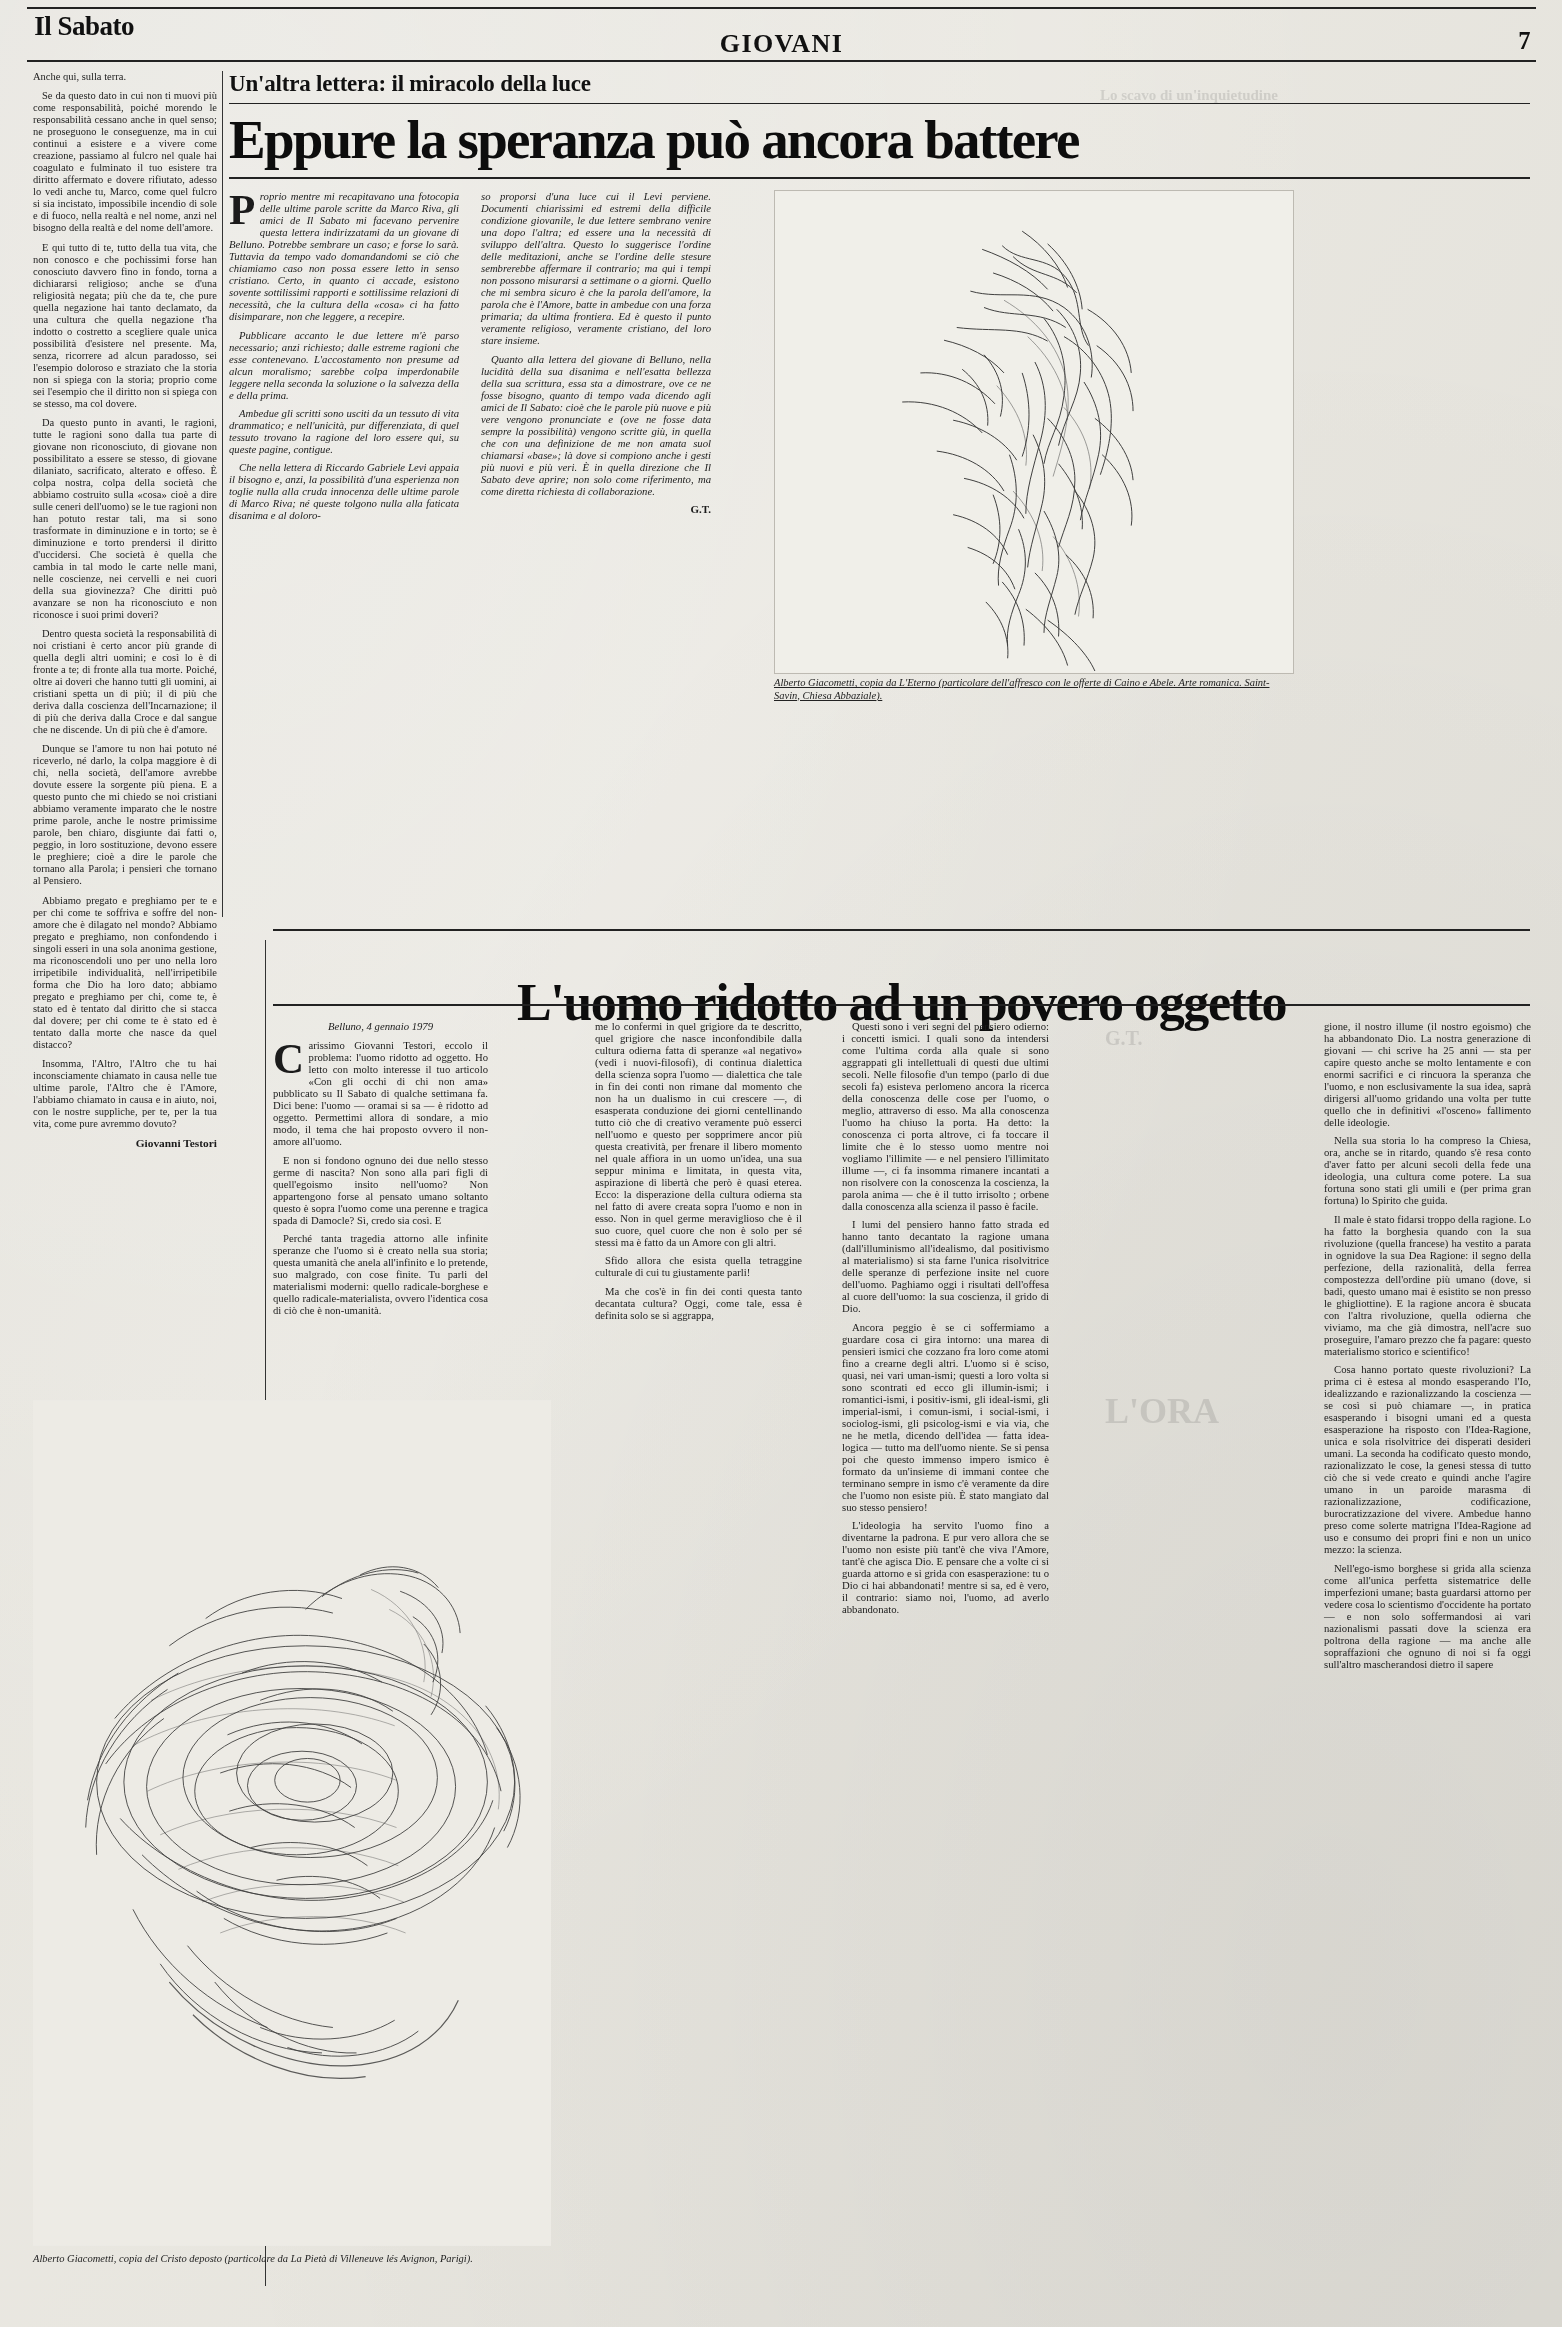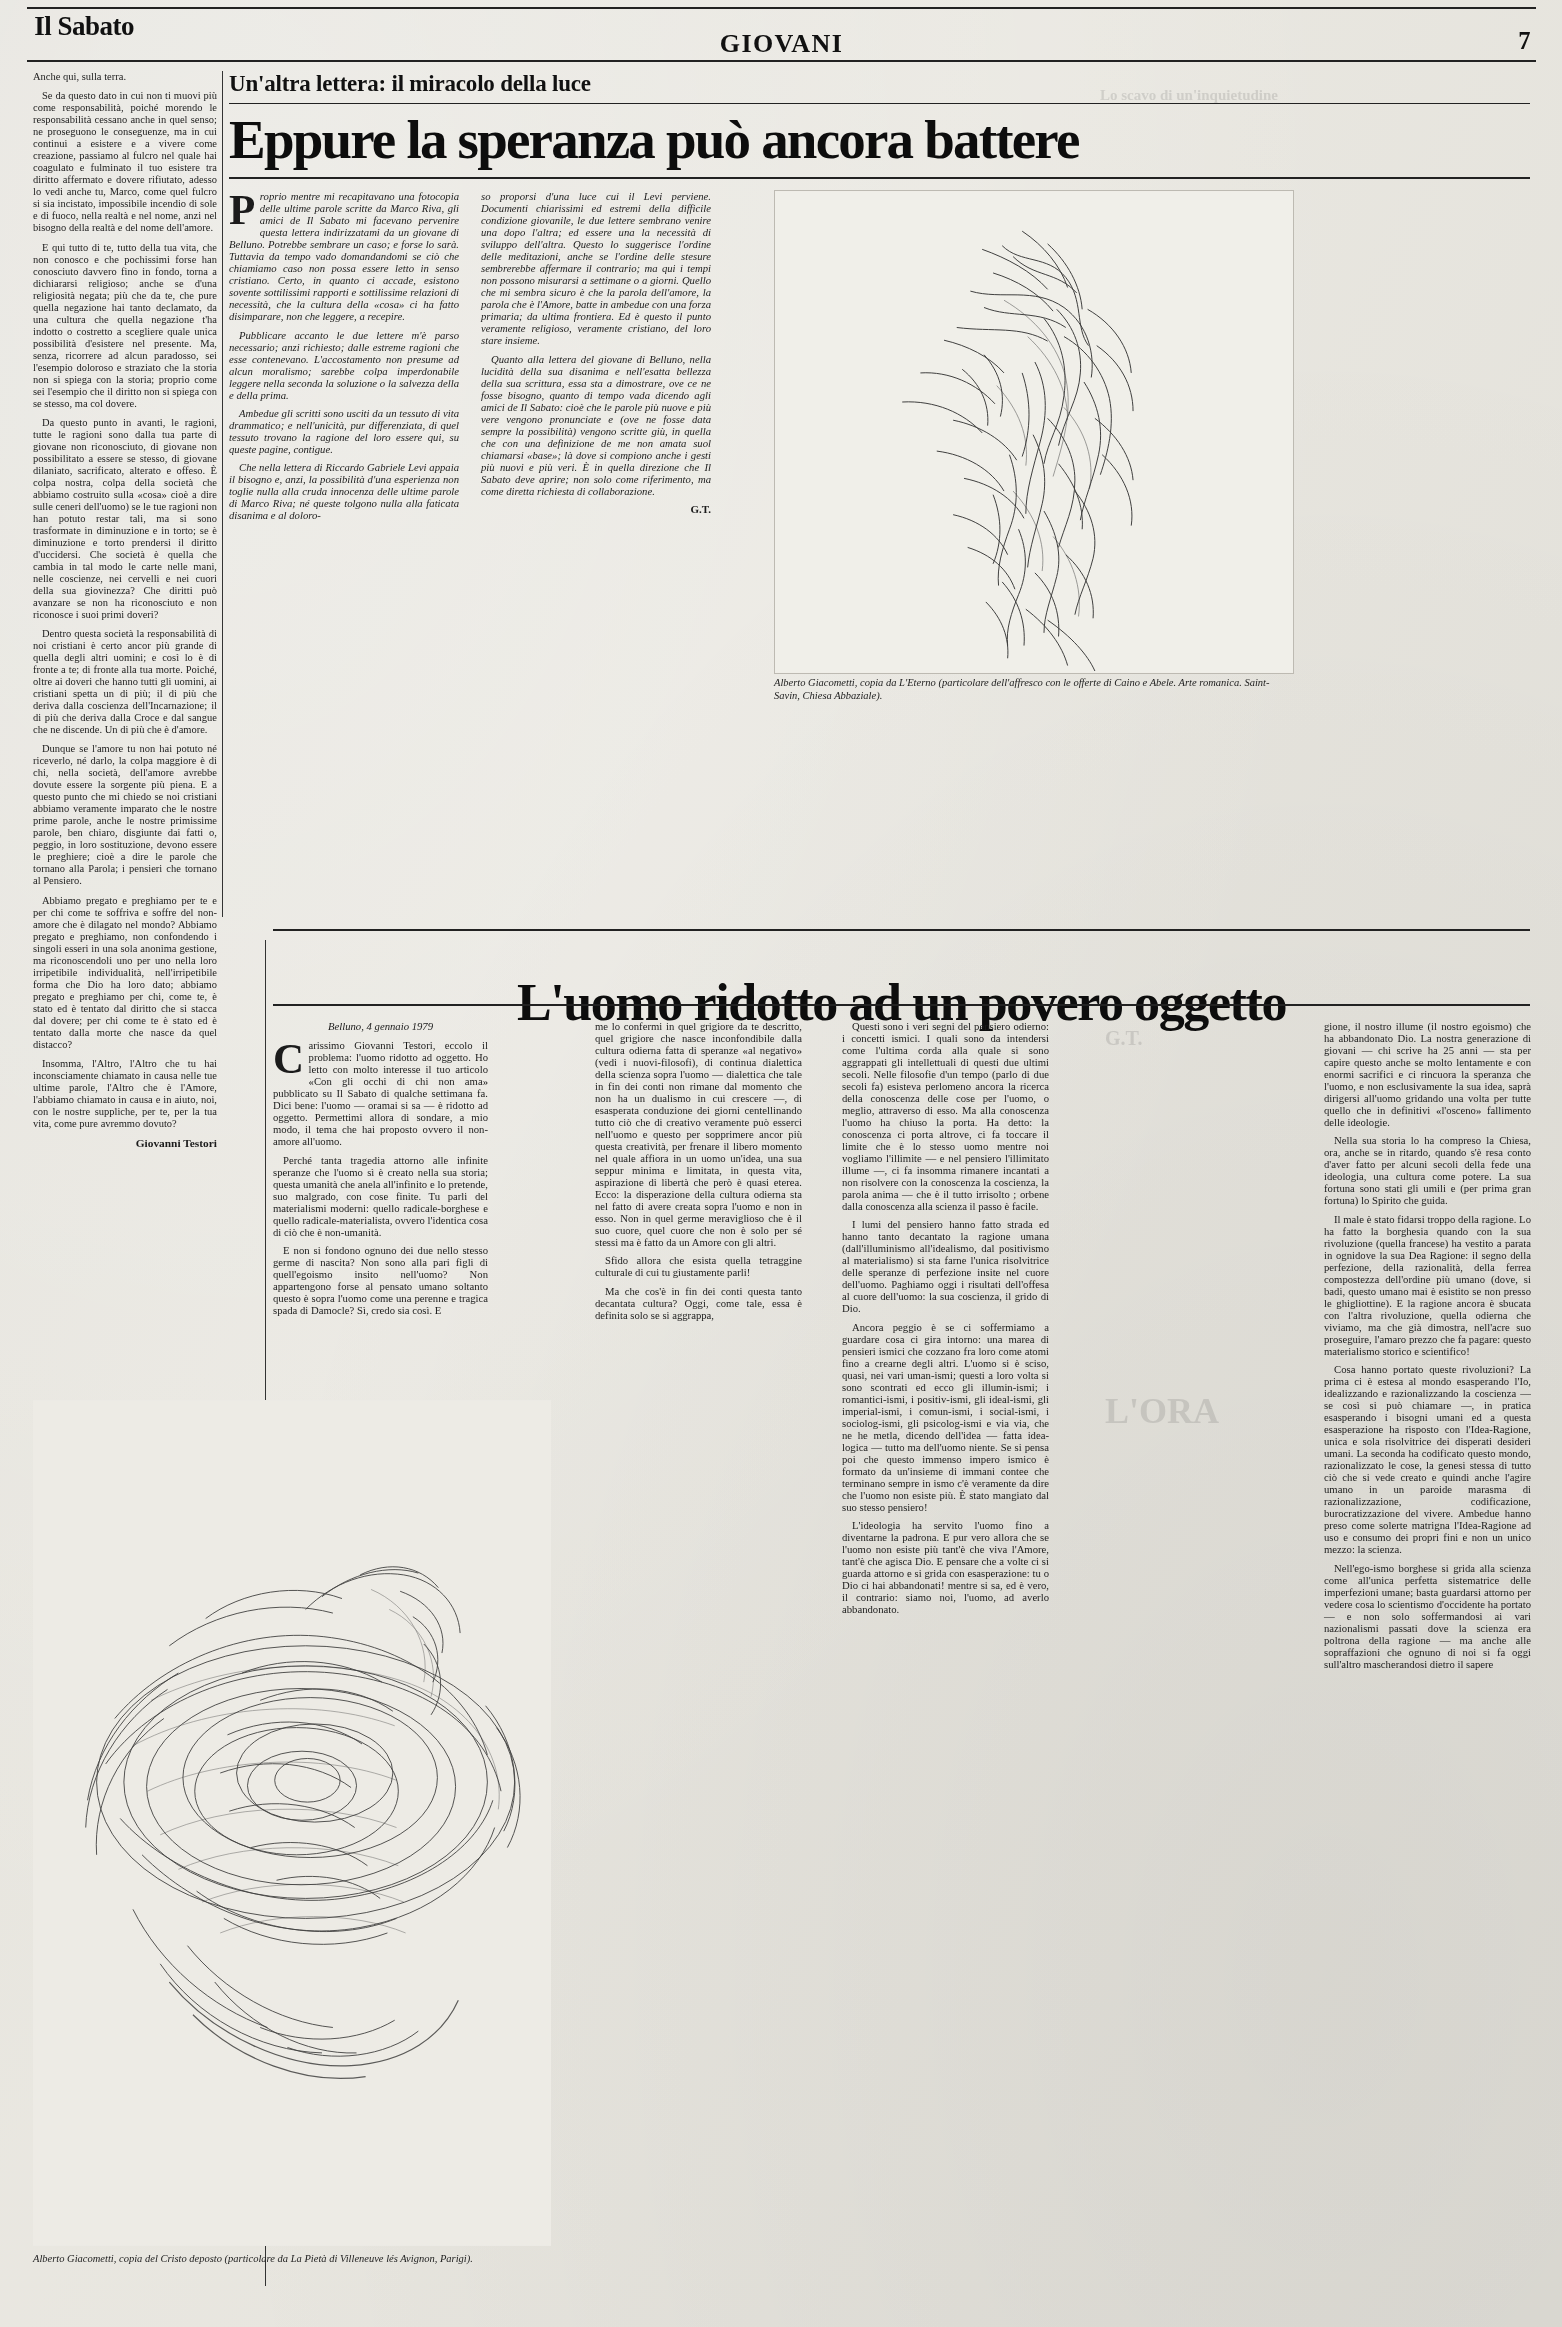--- a/index.html
+++ b/index.html
@@ -216,20 +216,21 @@
     font-size: 10.5px;
     line-height: 12.3px;
     font-style: italic;
     color: #222;
   }
   .caption-top {
     position: absolute;
     left: 545px;
     top: 487px;
     width: 518px;
+    text-decoration: underline;
   }
 
   
   .ghost {
     position: absolute;
     color: rgba(90,90,90,0.18);
     font-weight: bold;
     pointer-events: none;
     user-select: none;
   }
@@ -449,22 +450,22 @@
 
   <div class="rule-mid"></div>
   <h1 class="headline-2">L'uomo ridotto ad un povero oggetto</h1>
   <div class="rule-mid2"></div>
 
   <div class="body-cols">
 
     <div class="bcol" style="left:240px;">
       <p class="dateline">Belluno, 4 gennaio 1979</p>
       <p class="first dropcap">Carissimo Giovanni Testori, eccolo il problema: l'uomo ridotto ad oggetto. Ho letto con molto interesse il tuo articolo «Con gli occhi di chi non ama» pubblicato su Il Sabato di qualche settimana fa. Dici bene: l'uomo — oramai si sa — è ridotto ad oggetto. Permettimi allora di sondare, a mio modo, il tema che hai proposto ovvero il non-amore all'uomo.</p>
+      <p>E non si fondono ognuno dei due nello stesso germe di nascita? Non sono alla pari figli di quell'egoismo insito nell'uomo? Non appartengono forse al pensato umano soltanto questo è sopra l'uomo come una perenne e tragica spada di Damocle? Sì, credo sia così. E</p>
       <p>Perché tanta tragedia attorno alle infinite speranze che l'uomo sì è creato nella sua storia; questa umanità che anela all'infinito e lo pretende, suo malgrado, con cose finite. Tu parli del materialismi moderni: quello radicale-borghese e quello radicale-materialista, ovvero l'identica cosa di ciò che è non-umanità.</p>
-      <p>E non si fondono ognuno dei due nello stesso germe di nascita? Non sono alla pari figli di quell'egoismo insito nell'uomo? Non appartengono forse al pensato umano soltanto questo è sopra l'uomo come una perenne e tragica spada di Damocle? Sì, credo sia così. E</p>
     </div>
 
     <div class="bcol" style="left:562px; width:207px;">
       <p class="first">me lo confermi in quel grigiore da te descritto, quel grigiore che nasce inconfondibile dalla cultura odierna fatta di speranze «al negativo» (vedi i nuovi-filosofi), di continua dialettica della scienza sopra l'uomo — dialettica che tale in fin dei conti non rimane dal momento che non ha un dualismo in cui crescere —, di esasperata conduzione dei giorni centellinando tutto ciò che di creativo veramente può esserci nell'uomo e questo per sopprimere ancor più questa creatività, per frenare il libero momento nel quale affiora in un uomo un'idea, una sua seppur minima e limitata, in questa vita, aspirazione di libertà che però è quasi eterea. Ecco: la disperazione della cultura odierna sta nel fatto di avere creata sopra l'uomo e non in esso. Non in quel germe meraviglioso che è il suo cuore, quel cuore che non è solo per sé stessi ma è fatto da un Amore con gli altri.</p>
       <p>Sfido allora che esista quella tetraggine culturale di cui tu giustamente parli!</p>
       <p>Ma che cos'è in fin dei conti questa tanto decantata cultura? Oggi, come tale, essa è definita solo se si aggrappa,</p>
     </div>
 
     <div class="bcol" style="left:809px; width:207px;">
       <p>Questi sono i veri segni del pensiero odierno: i concetti ismici. I quali sono da intendersi come l'ultima corda alla quale si sono aggrappati gli intellettuali di questi due ultimi secoli. Nelle filosofie d'un tempo (parlo di due secoli fa) esisteva perlomeno ancora la ricerca della conoscenza delle cose per l'uomo, o meglio, attraverso di esso. Ma alla conoscenza l'uomo ha chiuso la porta. Ha detto: la conoscenza ci porta altrove, ci fa toccare il limite che è lo stesso uomo mentre noi vogliamo l'illimite — e nel pensiero l'illimitato illume —, ci fa insomma rimanere incantati a non risolvere con la conoscenza la coscienza, la parola anima — che è il tutto irrisolto ; orbene dalla conoscenza alla scienza il passo è facile.</p>

